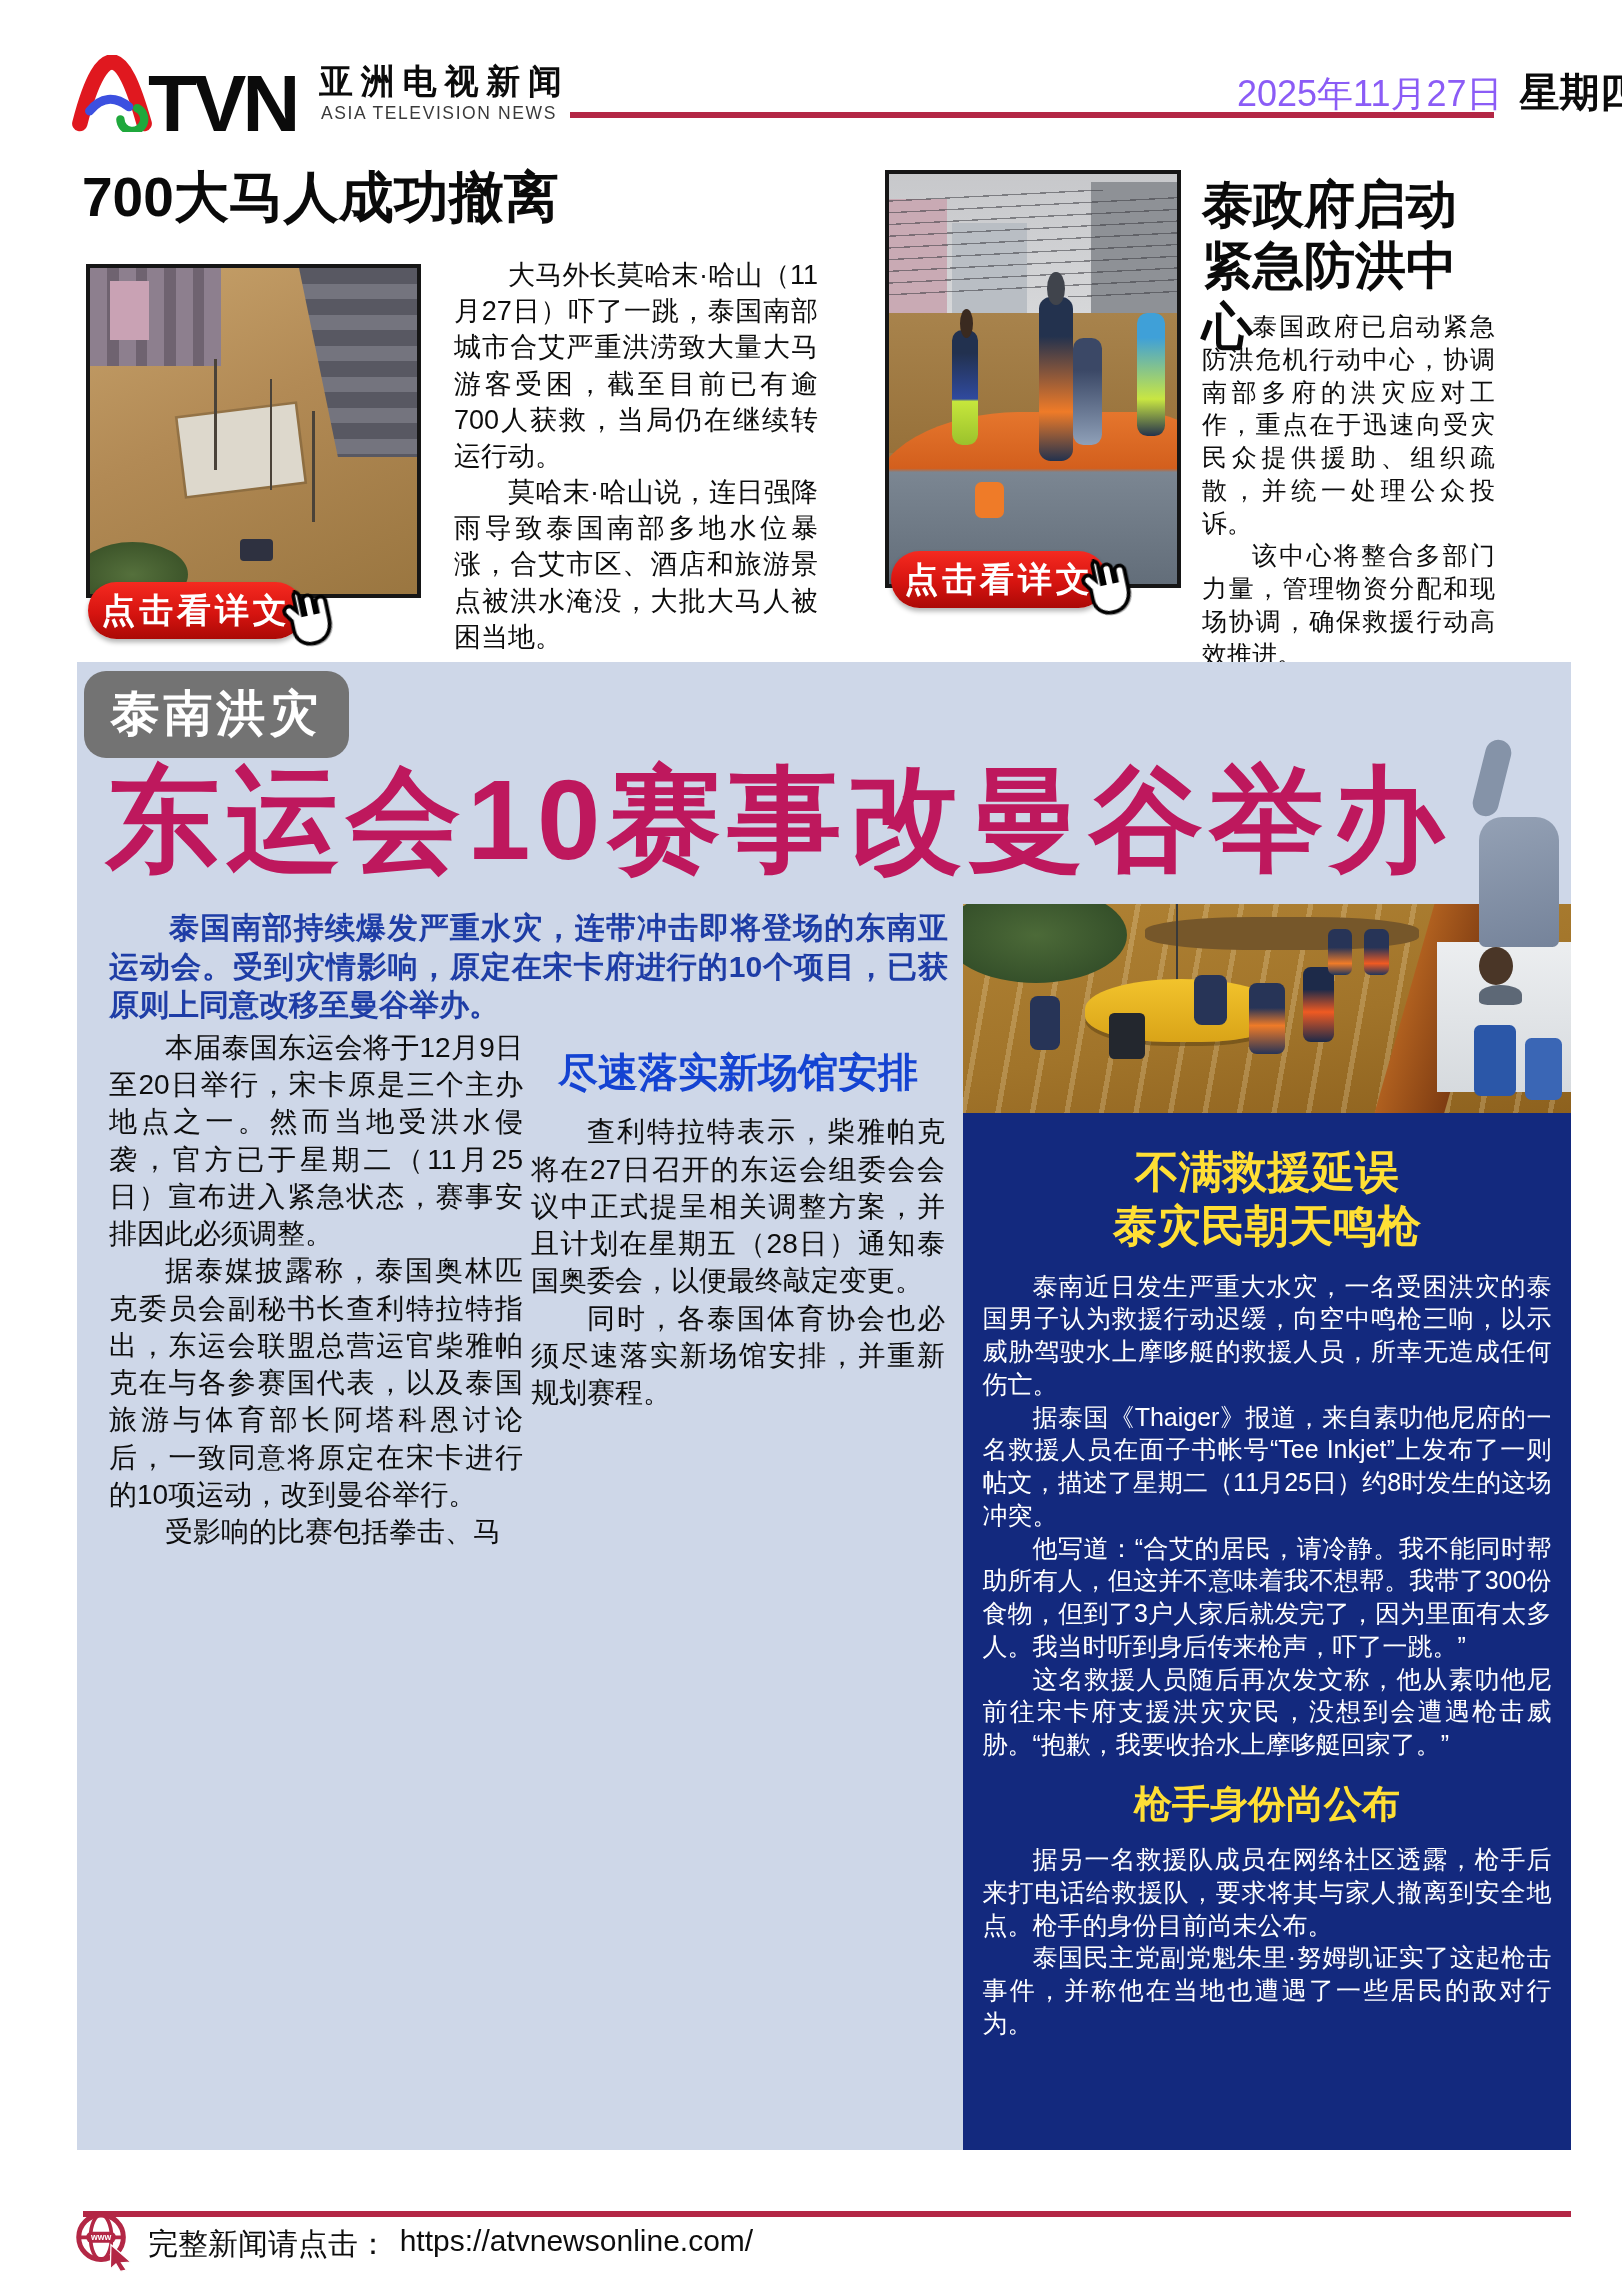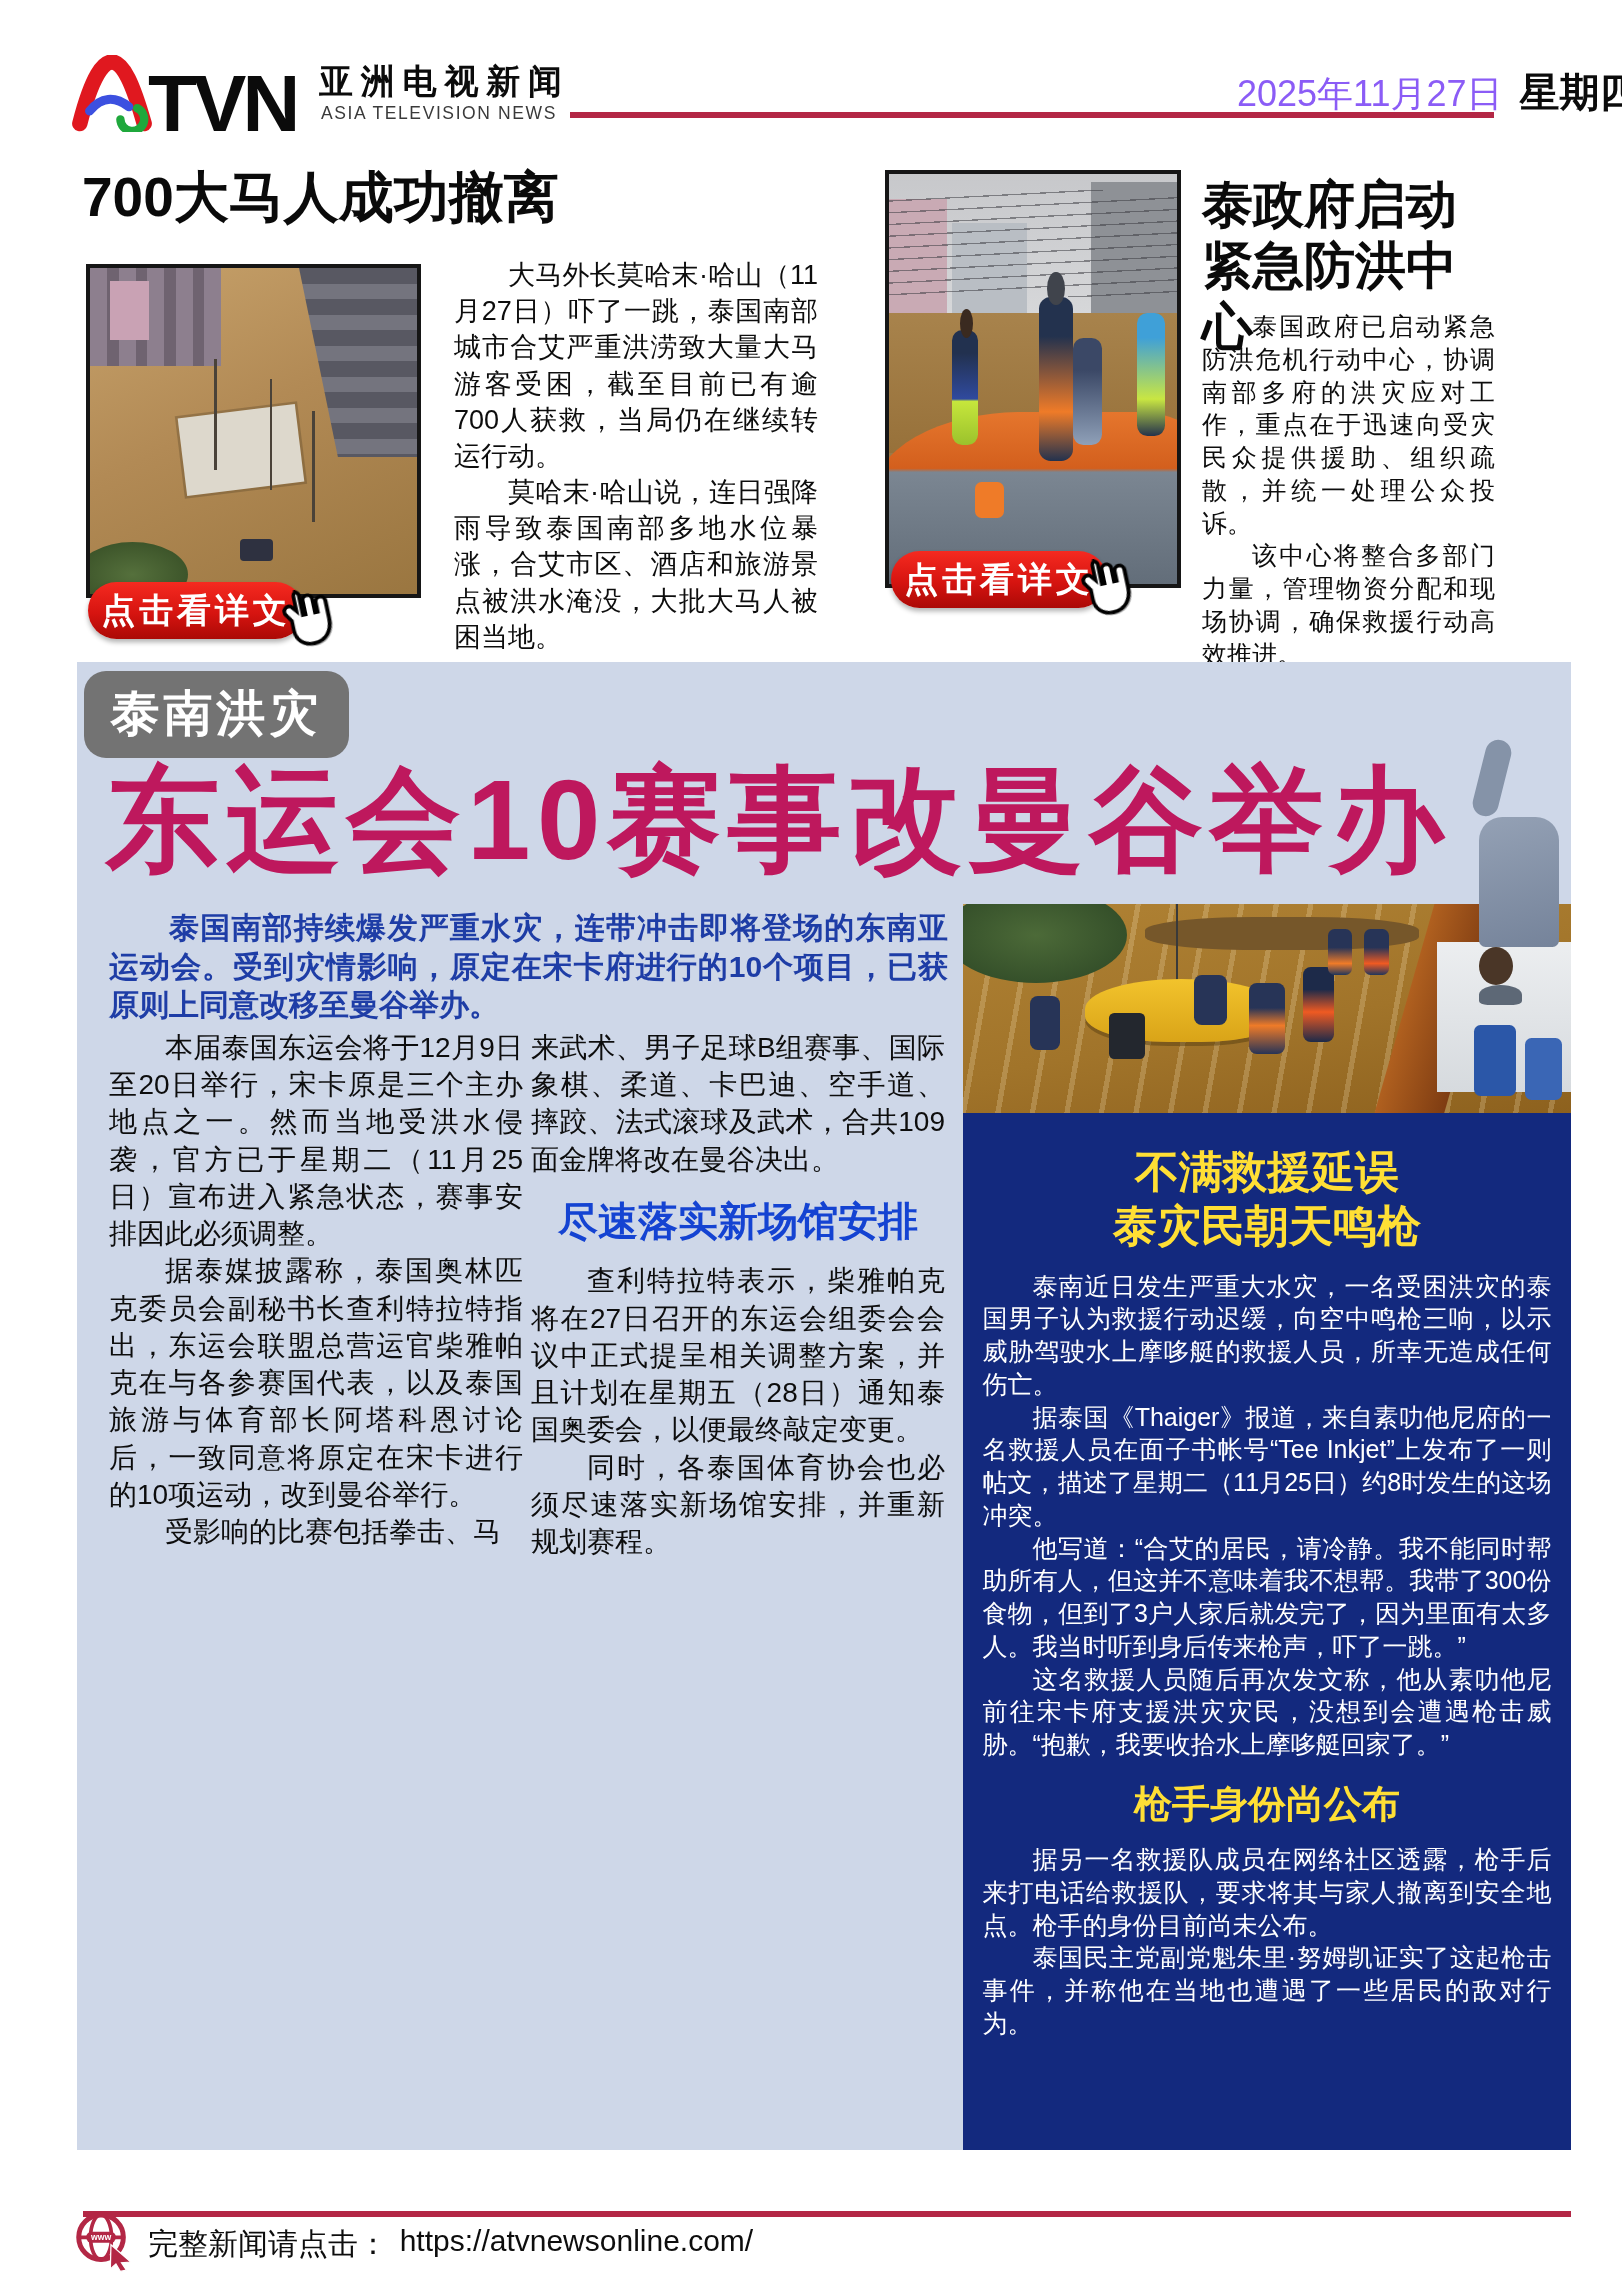--- a/index.html
+++ b/index.html
@@ -254,21 +254,20 @@
 
     <div class="abs lead">泰国南部持续爆发严重水灾，连带冲击即将登场的东南亚运动会。受到灾情影响，原定在宋卡府进行的10个项目，已获原则上同意改移至曼谷举办。</div>
 
     <div class="abs col col1">
       <p>本届泰国东运会将于12月9日至20日举行，宋卡原是三个主办地点之一。然而当地受洪水侵袭，官方已于星期二（11月25日）宣布进入紧急状态，赛事安排因此必须调整。</p>
       <p>据泰媒披露称，泰国奥林匹克委员会副秘书长查利特拉特指出，东运会联盟总营运官柴雅帕克在与各参赛国代表，以及泰国旅游与体育部长阿塔科恩讨论后，一致同意将原定在宋卡进行的10项运动，改到曼谷举行。</p>
       <p>受影响的比赛包括拳击、马</p>
     </div>
 
     <div class="abs col col2">
-      <p class="cont">来武术、男子足球B组赛事、国际象棋、柔道、卡巴迪、空手道、摔跤、法式滚球及武术，合共109面金牌将改在曼谷决出。</p>
       <p class="subhead-blue">尽速落实新场馆安排</p>
       <p>查利特拉特表示，柴雅帕克将在27日召开的东运会组委会会议中正式提呈相关调整方案，并且计划在星期五（28日）通知泰国奥委会，以便最终敲定变更。</p>
       <p>同时，各泰国体育协会也必须尽速落实新场馆安排，并重新规划赛程。</p>
     </div>
 
     <div class="abs flood2 imgfx">
       <div class="f2-water"></div>
       <div class="f2-streak"></div>
       <div class="f2-trees"></div>
       <div class="f2-road"></div>

